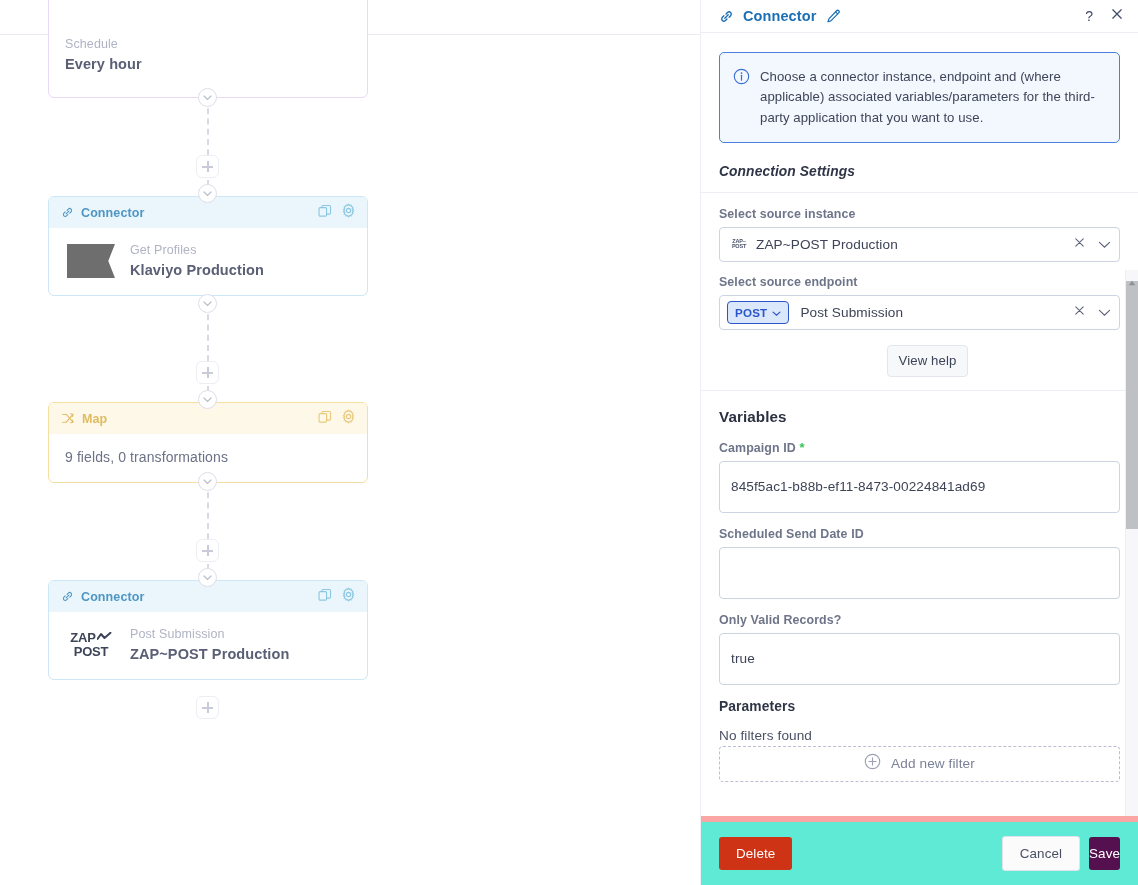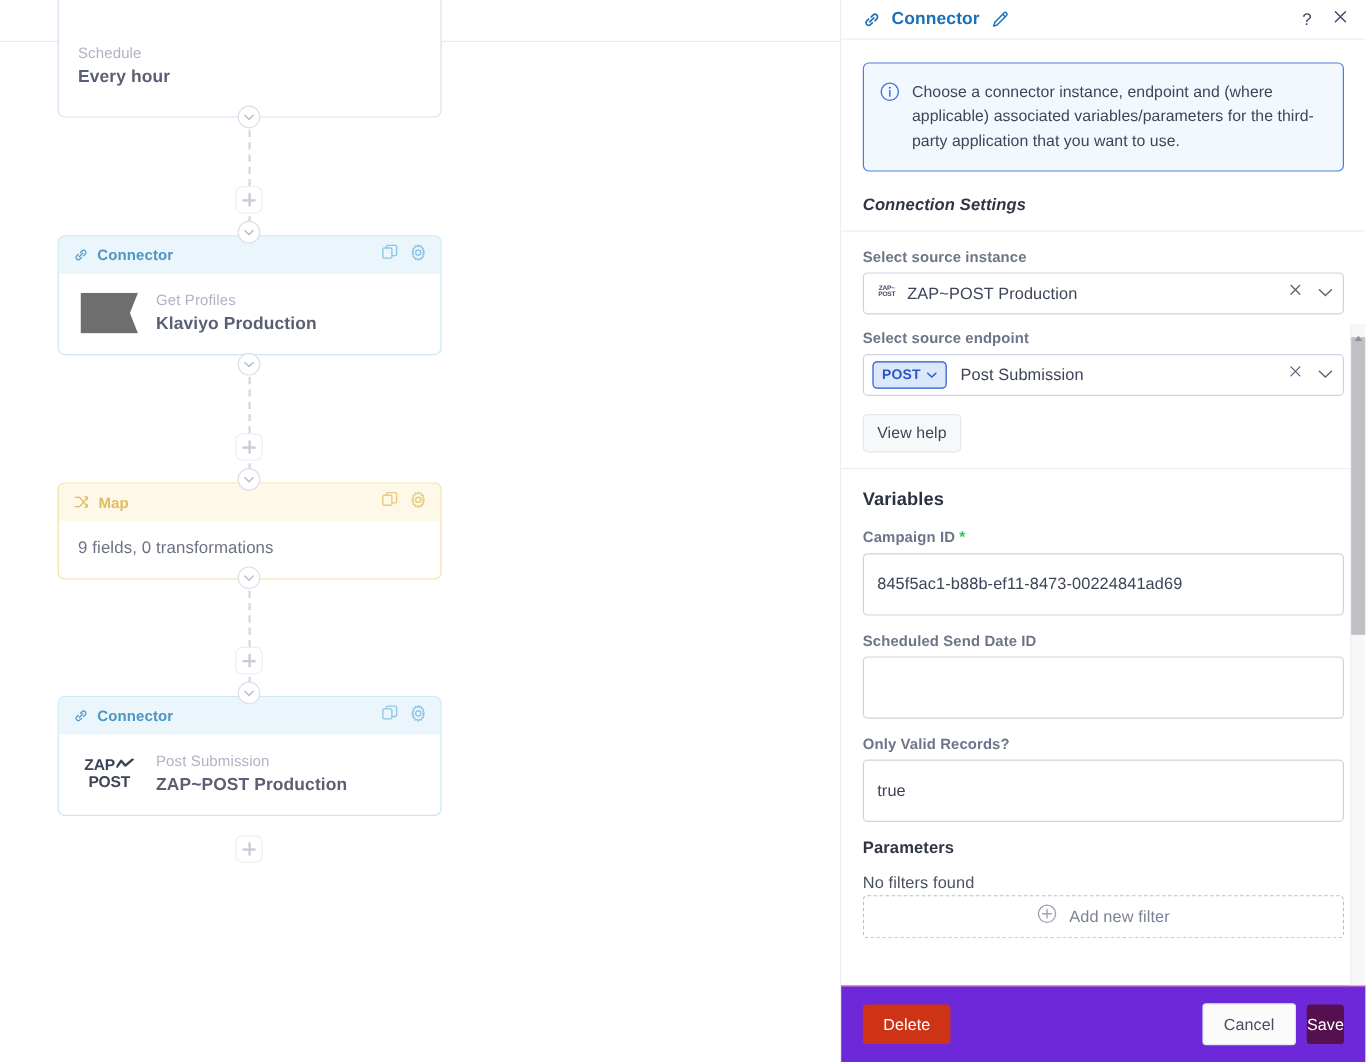--- a/index.html
+++ b/index.html
@@ -355,21 +355,21 @@
   }
   .method-pill .mp-text {
     font-size: 11.6px;
     font-weight: bold;
     color: #2b56c8;
     letter-spacing: .2px;
   }
 
   .viewhelp-row {
     display: flex;
-    justify-content: flex-start;
+    justify-content: center;
     padding: 2px 2px 0 18px;
   }
   .btn-viewhelp {
     background: #f7f8fa;
     border: 1px solid #e3e6ee;
     border-radius: 4px;
     font-size: 13.2px;
     color: #3e4457;
     padding: 7px 11px 8px 11px;
     font-family: "Liberation Sans", sans-serif;
@@ -430,25 +430,25 @@
     background: #fff;
   }
   .add-filter-text {
     font-size: 13.6px;
     color: #7b8297;
     letter-spacing: .1px;
   }
 
   .panel-footer {
     flex: 0 0 auto;
-    border-top: 1px solid #fca5a5;
+    border-top: 6px solid #fca5a5;
     padding: 14px 18px 14px 18px;
     display: flex;
     align-items: center;
-    background: #6d28d9;
+    background: #5eead4;
     gap: 47px;
   }
   .btn {
     border: none;
     border-radius: 3px;
     font-size: 13.4px;
     font-family: "Liberation Sans", sans-serif;
     padding: 9px 17px;
     letter-spacing: .1px;
     cursor: pointer;

